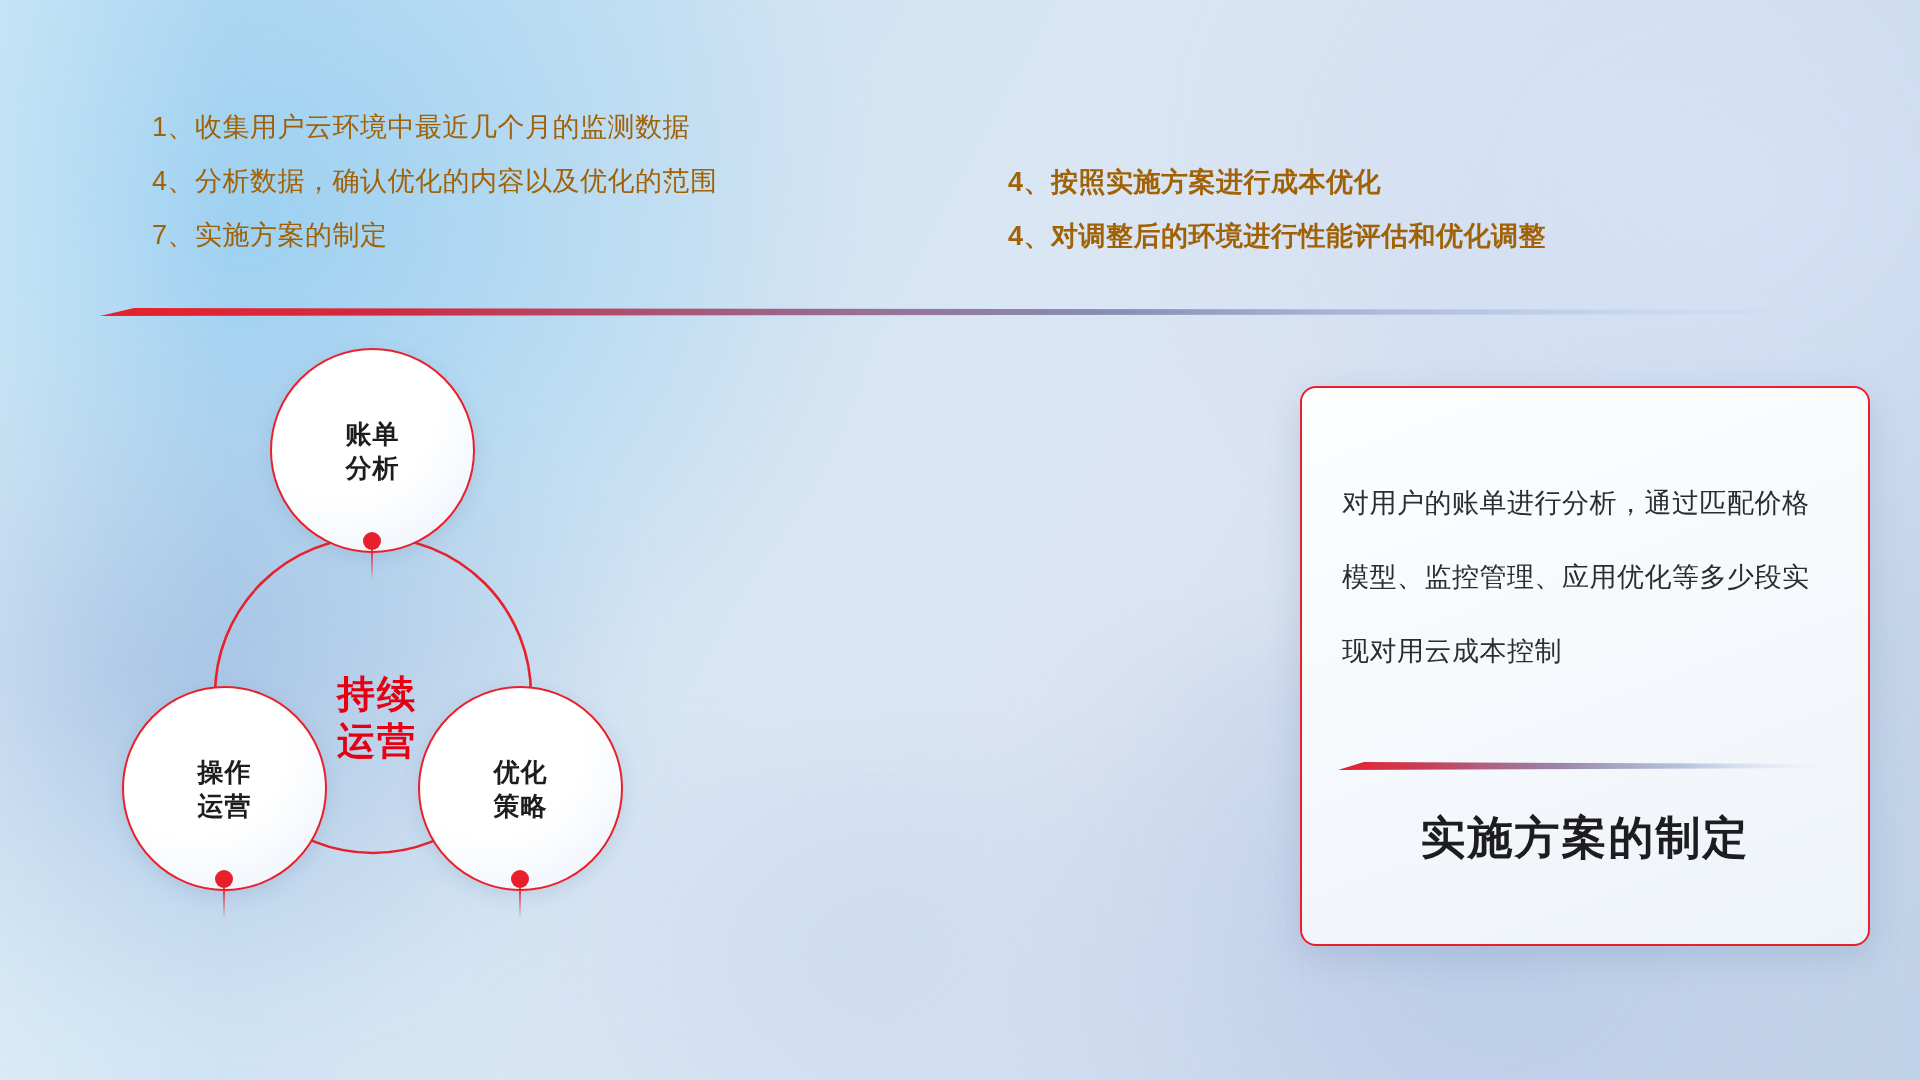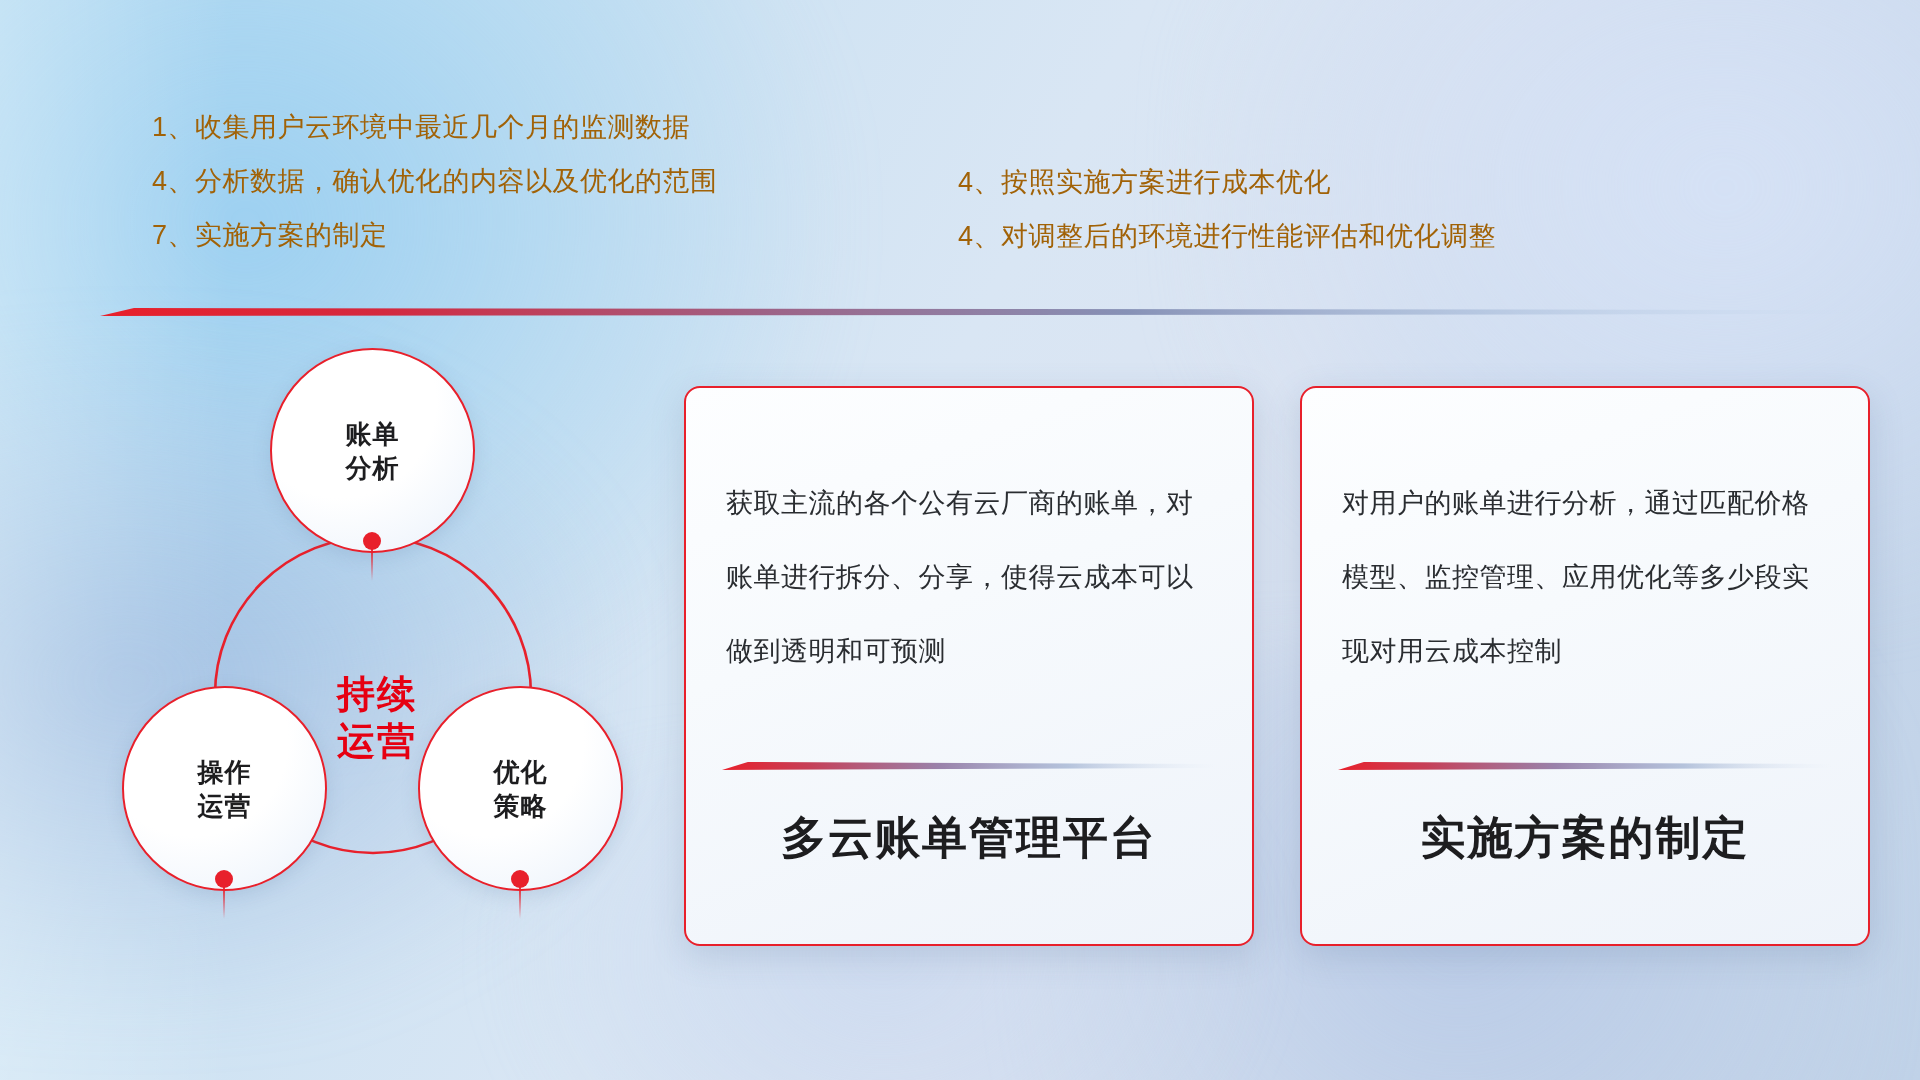--- a/index.html
+++ b/index.html
@@ -53,21 +53,21 @@
   .bg-sheen {
     position:absolute; left:0; top:0; width:12%; height:100%;
     background:linear-gradient(90deg, rgba(255,255,255,.30), rgba(255,255,255,0));
   }
 
   #stage { position:absolute; inset:0; z-index:2; }
 
   
   .steps { position:absolute; }
   .steps-left  { left:152px; top:100px; }
-  .steps-right { left:958px; top:155px; }
+  .steps-right { left:1008px; top:155px;font-weight:bold; }
   .step-line {
     font-size:27px;
     line-height:54px;
     color:#a16207;
     letter-spacing:.5px;
     white-space:nowrap;
   }
 
   
   .divider { position:absolute; left:100px; top:305px; width:1772px; height:16px; }
@@ -236,38 +236,20 @@
     <div class="pin pin-left">
       <div class="dot"></div>
       <div class="tail"></div>
     </div>
     <div class="pin pin-right">
       <div class="dot"></div>
       <div class="tail"></div>
     </div>
   </div>
 
-  <div class="card card-1">
-    <div class="card-body">获取主流的各个公有云厂商的账单，对账单进行拆分、分享，使得云成本可以做到透明和可预测</div>
-    <div class="card-rule">
-      <svg width="100%" height="14" viewBox="0 0 498 14" preserveAspectRatio="none">
-        <defs>
-          <linearGradient id="cardGrad1" x1="0" y1="0" x2="1" y2="0">
-            <stop offset="0" stop-color="#e8202b" stop-opacity="1"></stop>
-            <stop offset="0.18" stop-color="#c33650" stop-opacity=".95"></stop>
-            <stop offset="0.44" stop-color="#8a6d9c" stop-opacity=".85"></stop>
-            <stop offset="0.70" stop-color="#8fa3c8" stop-opacity=".62"></stop>
-            <stop offset="1" stop-color="#d8e4f2" stop-opacity="0"></stop>
-          </linearGradient>
-        </defs>
-        <path d="M0 10 L26 2 L498 4 L498 8 Z" fill="url(#cardGrad1)"></path>
-      </svg>
-    </div>
-    <div class="card-title">多云账单管理平台</div>
-  </div>
 
   <div class="card card-2">
     <div class="card-body">对用户的账单进行分析，通过匹配价格模型、监控管理、应用优化等多少段实现对用云成本控制</div>
     <div class="card-rule">
       <svg width="100%" height="14" viewBox="0 0 498 14" preserveAspectRatio="none">
         <defs>
           <linearGradient id="cardGrad2" x1="0" y1="0" x2="1" y2="0">
             <stop offset="0" stop-color="#e8202b" stop-opacity="1"></stop>
             <stop offset="0.18" stop-color="#c33650" stop-opacity=".95"></stop>
             <stop offset="0.44" stop-color="#8a6d9c" stop-opacity=".85"></stop>

